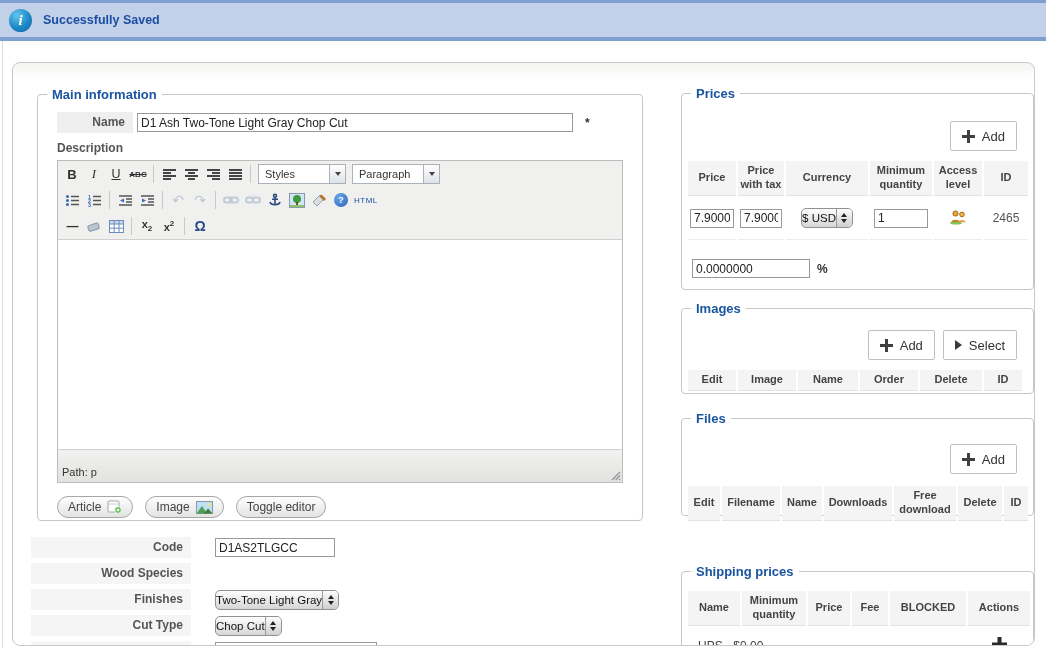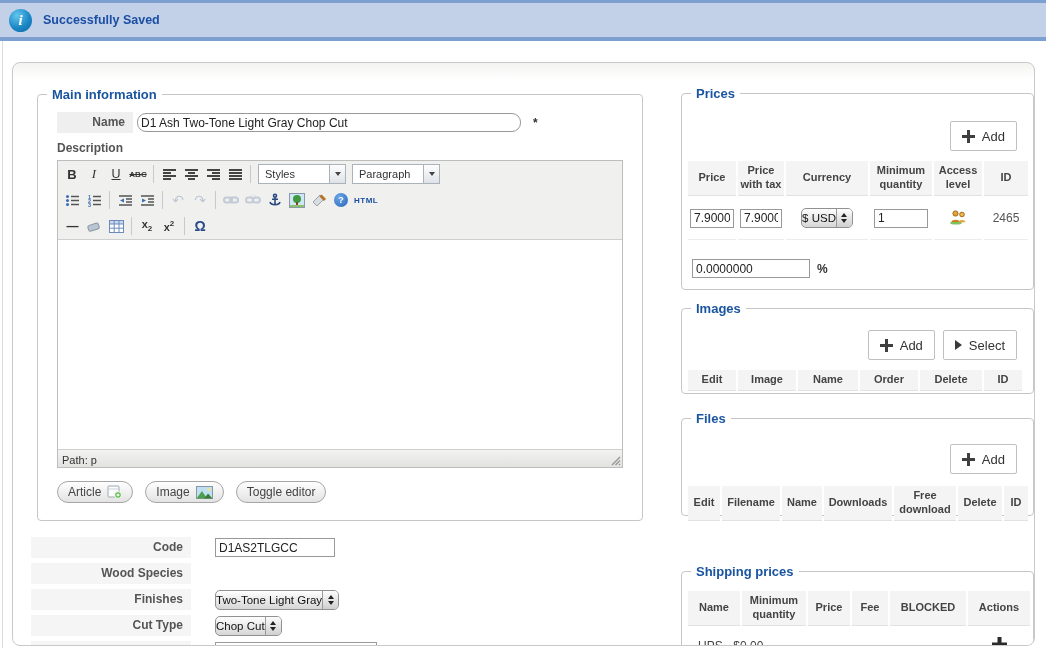--- a/index.html
+++ b/index.html
@@ -28,50 +28,50 @@
 
   
   .fs-main{ left:24px; top:24px; width:606px; height:434px; }
   .mi-inner{ padding:10px 0 0 19px; }
   .name-row{ display:flex; align-items:center; }
   .lbl-cell{ background:#efefef; font-weight:bold; color:#555; text-align:right;
     padding:0 8px; height:21px; line-height:21px; }
   .name-lbl{ width:76px; }
   .txt-input{ border:1px solid #999; background:#fff; height:19px; font-size:12px;
     padding:1px 3px; color:#222; font-family:inherit; }
-  .name-input{ width:384px; margin-left:4px;border-radius:9px; }
+  .name-input{ width:436px; margin-left:4px; }
   .req-star{ margin-left:12px; font-weight:bold; color:#333; }
   .desc-lbl{ margin-top:8px; font-weight:bold; color:#555; }
 
   
   .editor{ margin-top:5px; width:566px; border:1px solid #bdbdbd; background:#f0f0ee; }
   .tb-row{ height:26px; display:flex; align-items:center; padding:0 3px; }
   .tb-btn{ min-width:20px; height:20px; margin:0 1px; display:inline-flex; align-items:center;
     justify-content:center; border:1px solid transparent; border-radius:2px; background:transparent; }
   .tb-sep{ width:1px; height:18px; background:#c9c9c9; margin:0 4px; }
   .g-b{ font-weight:bold; font-size:13px; color:#333; }
   .g-i{ font-style:italic; font-family:"Liberation Serif","DejaVu Serif",serif; font-size:13px; color:#333; }
   .g-u{ text-decoration:underline; font-size:12.5px; color:#333; }
   .g-abc{ font-size:8px; font-weight:bold; text-decoration:line-through; color:#333; letter-spacing:0; }
   .g-dim{ color:#bcc6d6; font-size:14px; }
   .g-hr{ font-weight:bold; color:#333; letter-spacing:-1px; }
   .g-sub,.g-sup{ font-size:11px; font-weight:bold; color:#333; }
   .g-sub sub,.g-sup sup{ font-size:8px; }
   .g-omega{ font-size:14px; font-weight:bold; color:#2a4a8a; }
-  .g-html{ font-size:8px; font-weight:bold; color:#1a4fa0; letter-spacing:0.5px; }
+  .g-html{ font-size:8px; font-weight:normal; color:#1a4fa0; letter-spacing:0.5px; }
   .help-circ{ width:14px; height:14px; border-radius:50%; background:radial-gradient(circle at 35% 30%, #6aa6e8, #2a64b8);
     color:#fff; font-size:9px; font-weight:bold; display:flex; align-items:center; justify-content:center; }
   .dd{ display:inline-flex; height:20px; border:1px solid #aab2bc; background:#fff; margin:0 3px; align-items:stretch; }
   .dd-label{ padding:0 6px; font-size:11px; line-height:18px; color:#333; width:70px; }
   .dd-arrow{ width:16px; border-left:1px solid #aab2bc; background:linear-gradient(#fdfdfd,#dfe3e8);
     display:flex; align-items:center; justify-content:center; }
   .dd-arrow i{ width:0; height:0; border-left:3.5px solid transparent; border-right:3.5px solid transparent; border-top:4px solid #444; }
   .editor-body{ height:210px; background:#fff; border-top:1px solid #cfcfcf; }
   .path-bar{ height:18px; background:linear-gradient(#f2f2f0,#e2e2e0); border-top:1px solid #cfcfcf;
-    font-size:11px; color:#333; padding:4px 4px; position:relative; }
+    font-size:11px; color:#333; padding:16px 4px; position:relative; }
   .resize-grip{ position:absolute; right:1px; bottom:1px; }
 
   
   .ed-buttons{ margin-top:13px; display:flex; gap:12px; }
   .pill-btn{ display:inline-flex; align-items:center; gap:6px; height:22px; padding:0 10px;
     border:1px solid #a6a6a6; border-radius:11px; font-size:12px; color:#444;
     background:linear-gradient(#fefefe,#e3e3e3); }
 
   
   .details{ position:absolute; left:18px; top:474px; width:420px; }

